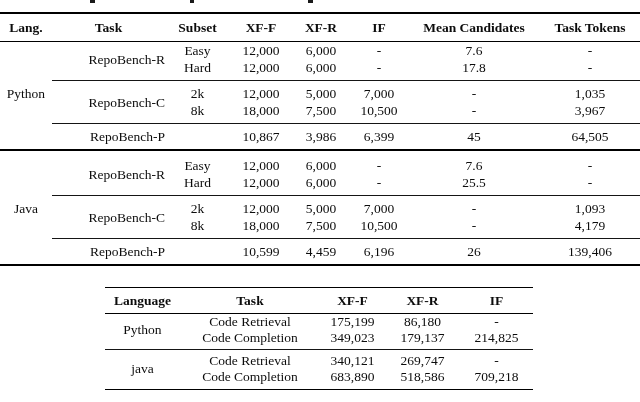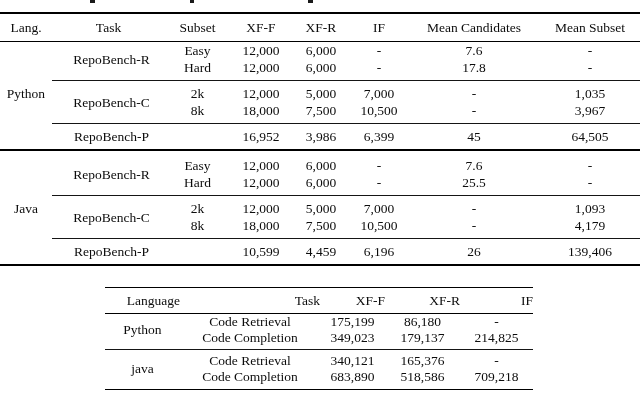--- a/index.html
+++ b/index.html
@@ -8,39 +8,39 @@
     font-family:"Liberation Serif","DejaVu Serif",serif;
     color:#0c0c0c; position:relative;
   }
   
   .frag { position:absolute; top:0; height:3px; width:5px; background:#1a1a1a; }
   .frag-1 { left:90px; }
   .frag-2 { left:190px; width:4px; }
   .frag-3 { left:308px; }
 
   table { border-collapse:collapse; table-layout:fixed; font-size:13.5px; }
-  th { font-weight:normal; }
+  th { font-weight:bold; }
   td, th { overflow:hidden; white-space:nowrap; }
 
   
   .t1 { width:640px; margin-top:12px; border-top:2.6px solid #000; }
   .t1 th { border-bottom:1.4px solid #000; padding:6px 0 5px; text-align:center; }
   .t1 th.h-task { text-align:center; }
   .t1 td { height:17px; line-height:17px; padding:0; text-align:center; }
-  .t1 td.task { text-align:center; padding-left:6px; }
+  .t1 td.task { text-align:right; padding-left:6px; }
   .t1 td.lang { text-align:center; }
   .t1 td.cline { border-bottom:1px solid #151515; padding-bottom:4px; }
   .t1 tr.pt td { padding-top:4px; }
   .t1 tr.pt2 td { padding-top:6px; }
   .t1 .group-end { border-bottom:2.5px solid #000; padding-bottom:4px; }
   .t1 .table-end { border-bottom:2.7px solid #000; padding-bottom:4px; }
 
   
   .t2 { width:428px; margin:21px 0 0 105px; border-top:1.7px solid #000; }
-  .t2 th { border-bottom:1.3px solid #000; padding:5px 0 4px; text-align:right; }
+  .t2 th { border-bottom:1.3px solid #000; padding:5px 0 4px; text-align:center; }
   .t2 td { height:16px; line-height:16px; padding:0; text-align:center; }
   .t2 .mid { border-bottom:1px solid #151515; padding-bottom:3px; }
   .t2 tr.pt td { padding-top:3px; }
   .t2 .bottom { border-bottom:1.7px solid #000; padding-bottom:4px; }
 </style>
 </head>
 <body>
 
 <div class="frag frag-1"></div>
 <div class="frag frag-2"></div>
@@ -59,21 +59,21 @@
   </colgroup>
   <thead>
     <tr>
       <th>Lang.</th>
       <th class="h-task">Task</th>
       <th>Subset</th>
       <th>XF-F</th>
       <th>XF-R</th>
       <th>IF</th>
       <th>Mean Candidates</th>
-      <th>Mean Subset</th>
+      <th>Task Tokens</th>
     </tr>
   </thead>
   <tbody>
 
     <tr>
       <td class="lang group-end" rowspan="5">Python</td>
       <td class="task cline" rowspan="2">RepoBench-R</td>
       <td>Easy</td>
       <td>12,000</td>
       <td>6,000</td>
@@ -102,21 +102,21 @@
       <td class="cline">8k</td>
       <td class="cline">18,000</td>
       <td class="cline">7,500</td>
       <td class="cline">10,500</td>
       <td class="cline">-</td>
       <td class="cline">3,967</td>
     </tr>
     <tr class="pt">
       <td class="task group-end">RepoBench-P</td>
       <td class="group-end"></td>
-      <td class="group-end">16,952</td>
+      <td class="group-end">10,867</td>
       <td class="group-end">3,986</td>
       <td class="group-end">6,399</td>
       <td class="group-end">45</td>
       <td class="group-end">64,505</td>
     </tr>
 
     <tr class="pt2">
       <td class="lang table-end" rowspan="5">Java</td>
       <td class="task cline" rowspan="2">RepoBench-R</td>
       <td>Easy</td>
@@ -191,21 +191,21 @@
     <tr>
       <td class="mid">Code Completion</td>
       <td class="mid">349,023</td>
       <td class="mid">179,137</td>
       <td class="mid">214,825</td>
     </tr>
     <tr class="pt">
       <td class="bottom" rowspan="2">java</td>
       <td>Code Retrieval</td>
       <td>340,121</td>
-      <td>165,376</td>
+      <td>269,747</td>
       <td>-</td>
     </tr>
     <tr>
       <td class="bottom">Code Completion</td>
       <td class="bottom">683,890</td>
       <td class="bottom">518,586</td>
       <td class="bottom">709,218</td>
     </tr>
   </tbody>
 </table>

